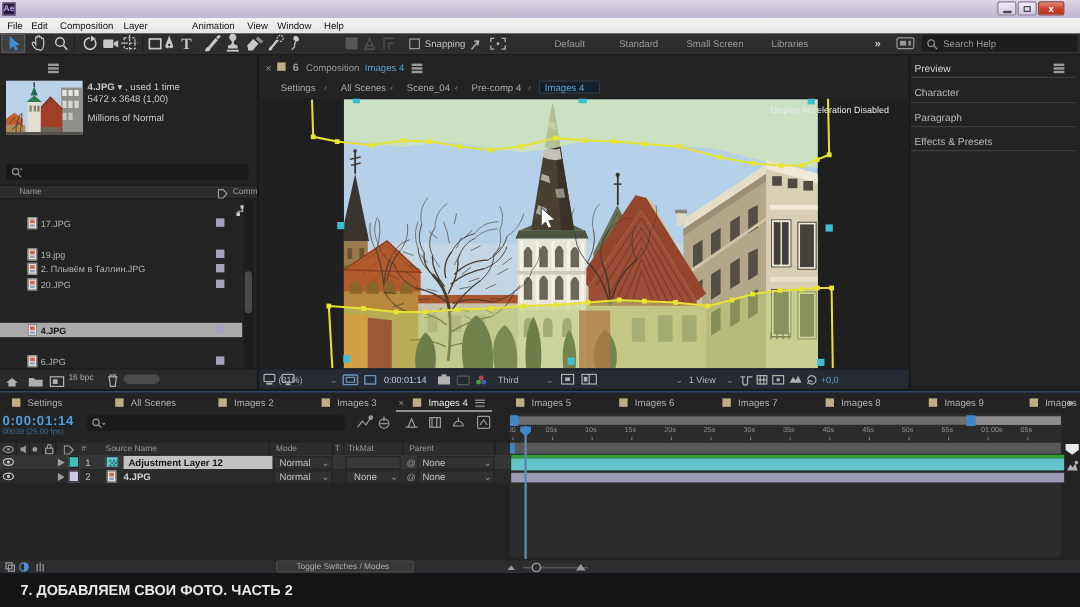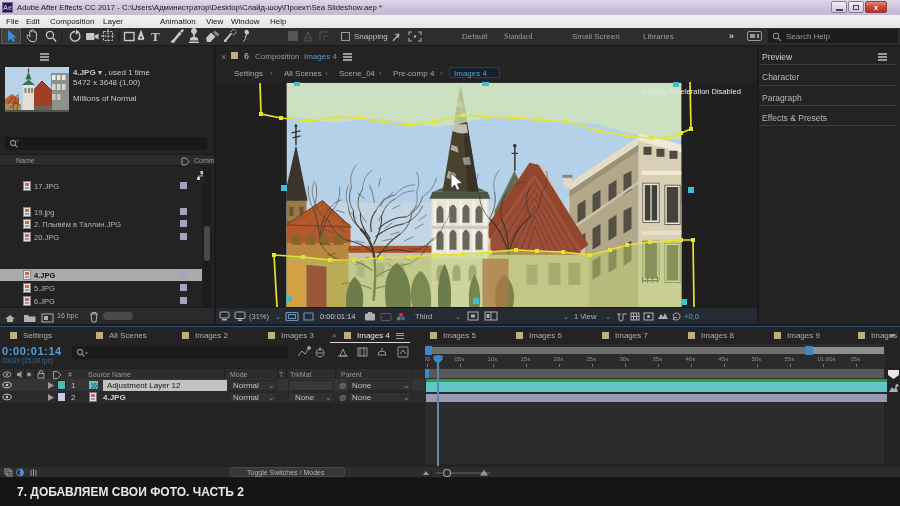--- a/index.html
+++ b/index.html
@@ -8,21 +8,20 @@
 .a { position:absolute; }
 .tx { color:#c0c0c0; font-size:8px; white-space:nowrap; }
 .dim { color:#9a9a9a; }
 svg { display:block; }
 </style>
 </head>
 <body>
 
 <div class="a" style="left:0;top:0;width:900px;height:15px;background:linear-gradient(#ded8e8,#c9c0d8 60%,#c3b9d2);">
   <div class="a" style="left:2px;top:2px;width:11px;height:11px;background:#2a1a3e;border:1px solid #7a6a9a;color:#b9a8e8;font-size:7px;font-weight:bold;text-align:center;line-height:10px;">Ae</div>
-  <div class="a" style="left:17px;top:3px;font-size:7.7px;color:#1a1a1a;white-space:nowrap;">Adobe After Effects CC 2017 - C:\Users\Администратор\Desktop\Слайд-шоу\Проект\Sea Slideshow.aep *</div>
 
   <div class="a" style="left:831px;top:1px;width:16px;height:12px;background:linear-gradient(#f2eff6,#cfc8dc);border:1px solid #8a8296;border-radius:2px;">
       <div class="a" style="left:4px;top:7px;width:7px;height:2px;background:#4a4456;"></div>
     </div>
   <div class="a" style="left:848px;top:1px;width:16px;height:12px;background:linear-gradient(#f2eff6,#cfc8dc);border:1px solid #8a8296;border-radius:2px;">
       <div class="a" style="left:4px;top:3px;width:6px;height:5px;border:1px solid #4a4456;"></div>
     </div>
   <div class="a" style="left:865px;top:1px;width:22px;height:12px;background:linear-gradient(#e88876,#cc4433 50%,#b83322);border:1px solid #8a4236;border-radius:2px;color:#fff;font-size:8px;font-weight:bold;text-align:center;line-height:11px;">x</div>
 </div>
 
@@ -95,21 +94,21 @@
   <div class="a" style="left:341px;top:3.5px;width:9px;height:9px;border:1px solid #999;background:#2d2d2d;"></div>
   <div class="a tx" style="left:354px;top:4px;">Snapping</div>
   <svg class="a" style="left:390px;top:0;" width="40" height="17" viewBox="0 0 40 17">
     <path d="M3,13 L9,6 M9,6 l-1,4 M9,6 l-4,0.5" stroke="#b0b0b0" stroke-width="1.2" fill="none"></path>
     <g stroke="#b0b0b0" stroke-width="1.1" fill="none">
       <path d="M22,4 l-3,0 l0,3 M28,4 l3,0 l0,3 M22,13 l-3,0 l0,-3 M28,13 l3,0 l0,-3"></path>
     </g>
     <circle cx="25" cy="8.5" r="1.2" fill="#b0b0b0"></circle>
   </svg>
   <div class="a tx dim" style="left:462px;top:4px;">Default</div>
-  <div class="a tx dim" style="left:504px;top:4px;font-family:Liberation Serif, serif;">Standard</div>
+  <div class="a tx dim" style="left:516px;top:4px;">Standard</div>
   <div class="a tx dim" style="left:572px;top:4px;">Small Screen</div>
   <div class="a tx dim" style="left:643px;top:4px;">Libraries</div>
   <div class="a" style="left:729px;top:3px;color:#c8c8c8;font-size:9px;font-weight:bold;">»</div>
   <div class="a" style="left:747px;top:3px;width:15px;height:10px;border:1px solid #999;border-radius:2px;">
       <div class="a" style="left:2px;top:2px;width:5px;height:4px;background:#999;"></div>
       <div class="a" style="left:9px;top:2px;width:2px;height:4px;background:#999;"></div>
     </div>
   <div class="a" style="left:768px;top:1px;width:130px;height:14px;background:#1d1d1d;border-radius:2px;">
     <svg class="a" style="left:4px;top:3px;" width="10" height="10" viewBox="0 0 10 10">
         <circle cx="4" cy="4" r="2.7" fill="none" stroke="#8a8a8a" stroke-width="1.1"></circle>
@@ -205,28 +204,20 @@
         </span>
         <span class="nm" style="">20.JPG</span>
         <span class="cb"></span>
       </div>
       <div class="prow" style="top:101.6px;background:#ababab;">
         <span class="ic">
           <i></i>
           <b></b>
         </span>
         <span class="nm" style="color:#111;font-weight:bold;">4.JPG</span>
-        <span class="cb"></span>
-      </div>
-      <div class="prow" style="top:114.3px;">
-        <span class="ic">
-          <i></i>
-          <b></b>
-        </span>
-        <span class="nm" style="">5.JPG</span>
         <span class="cb"></span>
       </div>
       <div class="prow" style="top:127px;">
         <span class="ic">
           <i></i>
           <b></b>
         </span>
         <span class="nm" style="">6.JPG</span>
         <span class="cb"></span>
       </div>
@@ -515,21 +506,21 @@
     <text x="426" y="12" font-size="7.5" fill="#e8e8e8" font-family="Liberation Sans,sans-serif">Display Acceleration Disabled</text>
   </svg>
 
   <div class="a" style="left:0;top:261px;width:541px;height:17px;background:#262b33;border-top:1px solid #181c22;font-size:7.5px;color:#b4b4b4;">
     <svg class="a" style="left:3px;top:3px;" width="28" height="11" viewBox="0 0 28 11">
       <rect x="1" y="1" width="9" height="6" rx="1" fill="none" stroke="#b0b0b0"></rect>
         <rect x="3" y="8" width="5" height="1.5" fill="#b0b0b0"></rect>
       <rect x="16" y="1" width="10" height="6.5" rx="1" fill="none" stroke="#b0b0b0"></rect>
         <rect x="19" y="8.5" width="4" height="1.5" fill="#b0b0b0"></rect>
     </svg>
-    <span class="a" style="left:33px;top:4px;">(31%)</span>
+    <span class="a" style="left:16px;top:4px;">(31%)</span>
     <span class="a" style="left:59px;top:4px;color:#888;">⌄</span>
     <svg class="a" style="left:69px;top:3px;" width="30" height="11" viewBox="0 0 30 11">
       <rect x="1" y="1.5" width="12" height="8" rx="1" fill="none" stroke="#6a93b8" stroke-width="1.2"></rect>
         <rect x="3.5" y="3.5" width="7" height="4" fill="none" stroke="#6a93b8"></rect>
       <path d="M19,2 l9,0 M19,2 l0,7 l4,0 M23,9 l5,0 l0,-7" fill="none" stroke="#6a93b8" stroke-width="1.2"></path>
     </svg>
     <span class="a" style="left:104px;top:4px;color:#c2cede;">0:00:01:14</span>
     <svg class="a" style="left:148px;top:3px;" width="50" height="11" viewBox="0 0 50 11">
       <rect x="1" y="2.5" width="10" height="7" rx="1" fill="#b0b0b0"></rect>
         <rect x="4" y="1" width="4" height="2" fill="#b0b0b0"></rect>
@@ -719,21 +710,21 @@
             <circle cx="8" cy="2" r="0.9"></circle>
             <circle cx="3.5" cy="4" r="0.9"></circle>
             <circle cx="6.5" cy="4" r="0.9"></circle>
             <circle cx="2" cy="6" r="0.9"></circle>
             <circle cx="5" cy="6" r="0.9"></circle>
             <circle cx="8" cy="6" r="0.9"></circle>
           </g>
         </svg>
     </div>
     <div class="a" style="left:103px;top:0.5px;width:124px;height:11px;background:#c2c2c2;"></div>
-    <span class="a" style="left:107px;top:2px;color:#151515;font-weight:normal;">Adjustment Layer 12</span>
+    <span class="a" style="left:107px;top:2px;color:#151515;font-weight:bold;">Adjustment Layer 12</span>
     <div class="a" style="left:228px;top:0.5px;width:49px;height:11px;background:#313131;border:1px solid #252525;"></div>
     <span class="a" style="left:233px;top:2px;">Normal</span>
     <span class="a" style="left:268px;top:2px;color:#8a8a8a;">⌄</span>
     <div class="a" style="left:288px;top:0.5px;width:46px;height:11px;background:#383838;border:1px solid #252525;"></div>
     <div class="a" style="left:348px;top:0.5px;width:64px;height:11px;background:#313131;border:1px solid #252525;"></div>
     <span class="a" style="left:339px;top:1.5px;font-size:7.5px;color:#9a9a9a;">@</span>
     <span class="a" style="left:352px;top:2px;">None</span>
     <span class="a" style="left:403px;top:2px;color:#8a8a8a;">⌄</span>
   </div>
   <div class="a" id="lrow2" style="left:0;top:64px;width:425px;height:12px;background:#2a2a2a;font-size:8px;color:#c0c0c0;">

